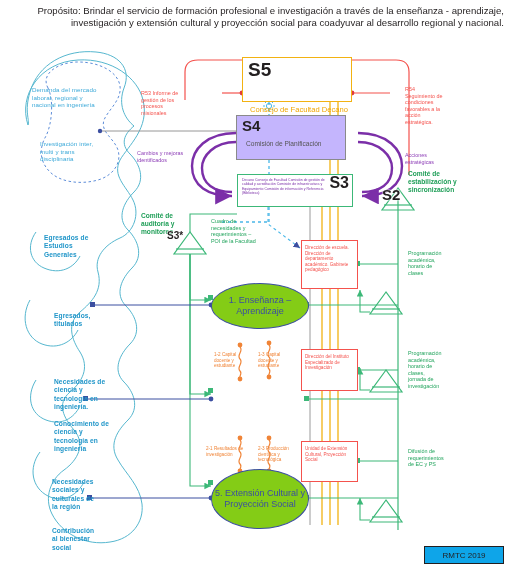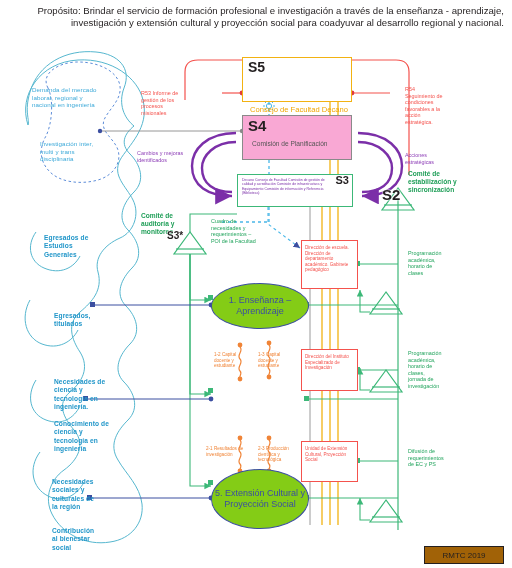--- a/index.html
+++ b/index.html
@@ -24,29 +24,29 @@
   
   .red{color:#f4524d;font-size:5.4px;line-height:6.6px;}
   .purple{color:#8e3fb7;font-size:5.4px;line-height:6.6px;}
   .green{color:#22a45d;font-size:5.4px;line-height:6.6px;}
   .greenb{color:#1e9e57;font-size:6.6px;line-height:8px;font-weight:bold;}
   .orange{color:#f08437;font-size:4.6px;line-height:5.6px;}
 
   
   .box{position:absolute;box-sizing:border-box;}
   .s5box{left:242px;top:57px;width:110px;height:45px;border:1.6px solid #f2b212;background:#fff;}
-  .s5tag{position:absolute;left:5px;top:1px;font-size:14px;font-weight:bold;color:#231f20;}
+  .s5tag{position:absolute;left:5px;top:1px;font-size:19px;font-weight:bold;color:#231f20;}
   .s5txt{position:absolute;left:7px;top:18px;width:100px;color:#f0a500;font-size:7.6px;line-height:9.4px;margin-top:29px;}
 
-  .s4box{left:242px;top:115px;width:110px;height:45px;border:1.2px solid #8a8a8a;background:#f9a8d4;}
+  .s4box{left:236px;top:115px;width:110px;height:45px;border:1.2px solid #8a8a8a;background:#c4b5fd;}
   .s4tag{position:absolute;left:5px;top:1px;font-size:15px;font-weight:bold;color:#231f20;}
   .s4txt{position:absolute;left:9px;top:24px;width:96px;color:#555;font-size:6.6px;}
 
   .s3box{left:237px;top:174px;width:116px;height:33px;border:1.4px solid #3cb878;background:#fff;}
-  .s3tag{position:absolute;right:3px;top:-1px;font-size:11px;font-weight:bold;color:#231f20;
+  .s3tag{position:absolute;right:3px;top:-1px;font-size:16px;font-weight:bold;color:#231f20;
          text-shadow:0 0 1px #fff;}
   .s3txt{position:absolute;left:4px;top:3px;width:86px;color:#7b2fa8;font-size:3.5px;line-height:4.4px;}
 
   
   .redbox{position:absolute;box-sizing:border-box;border:1.4px solid #f4524d;background:#fff;
           color:#f4524d;font-size:4.6px;line-height:5.6px;padding:4px 3px;}
   .ob1{left:301px;top:240px;width:57px;height:49px;}
   .ob2{left:301px;top:349px;width:57px;height:42px;}
   .ob3{left:301px;top:441px;width:57px;height:41px;}
 
@@ -54,21 +54,21 @@
   .op{position:absolute;border:1.4px solid #3b4ea0;border-radius:50%;background:#84cc16;
       display:flex;align-items:center;justify-content:center;text-align:center;
       color:#3b4ea0;font-size:9px;line-height:11.5px;}
   .op1{left:211px;top:283px;width:96px;height:44px;}
   .op2{left:211px;top:377px;width:96px;height:44px;}
   .op3{left:211px;top:469px;width:96px;height:58px;}
 
   .stag{position:absolute;font-weight:bold;color:#231f20;text-shadow:0 0 2px #fff,0 0 2px #fff;}
 
   .footer{position:absolute;left:424px;top:546px;width:78px;height:16px;border:1px solid #231f20;
-          background:#a16207;color:#231f20;font-size:8px;display:flex;align-items:center;justify-content:center;}
+          background:#0ea5e9;color:#231f20;font-size:8px;display:flex;align-items:center;justify-content:center;}
 </style>
 </head>
 <body>
 
 <div id="stage">
 
   <div class="purpose">Propósito: Brindar el servicio de formación profesional e investigación a través de la enseñanza - aprendizaje, investigación y extensión cultural y proyección social para coadyuvar al desarrollo regional y nacional.</div>
 
   <svg id="svgroot" viewBox="0 0 512 568">
     <defs>

